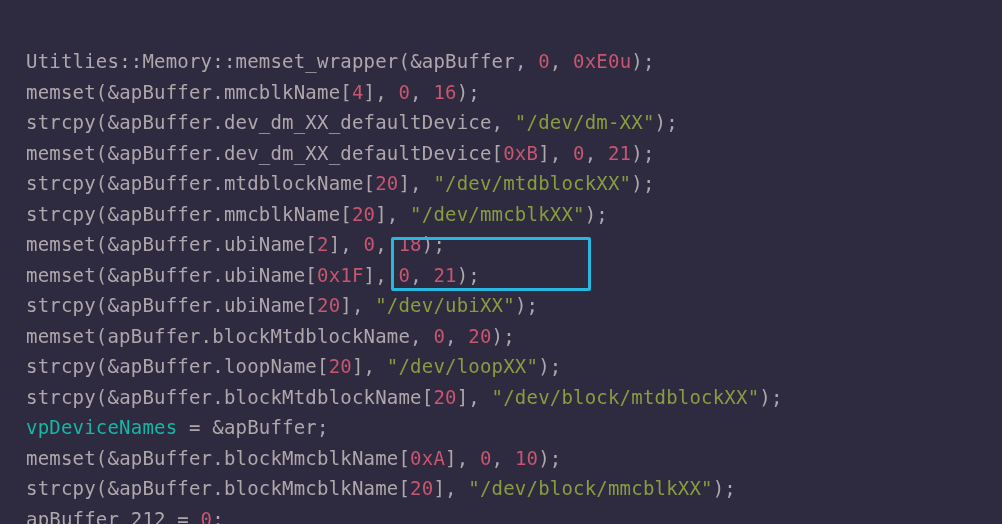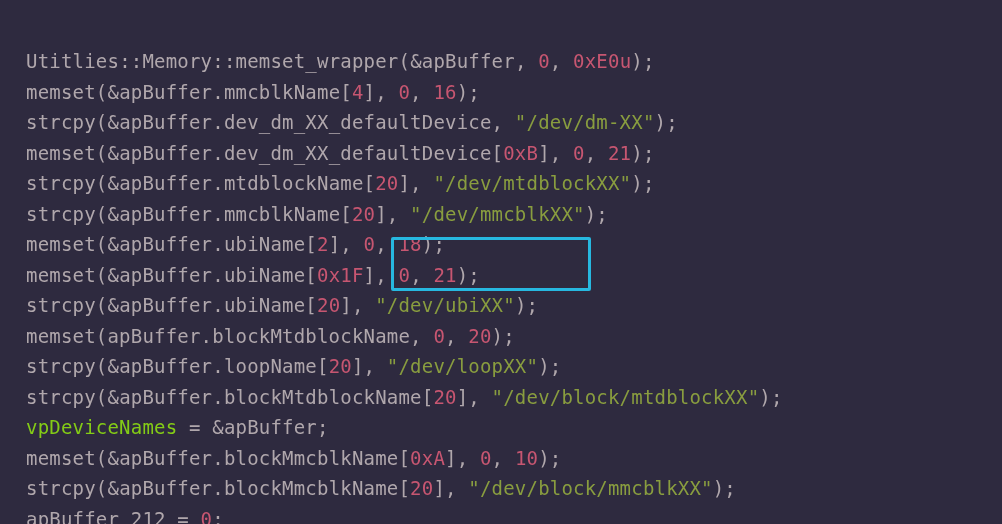--- a/index.html
+++ b/index.html
@@ -22,21 +22,21 @@
     letter-spacing: 0.2px;
     margin-top: 40px;
   }
   .fn    { color: #b0a7ac; }   
   .punc  { color: #b0a7ac; }
   .op    { color: #b0a7ac; }
   .amp   { color: #b0a7ac; }
   .scope { color: #b0a7ac; }
   .num   { color: #c75671; }   
   .str   { color: #899d3f; }   
-  .var   { color: #84cc16; }   
+  .var   { color: #14b8a6; }   
   .highlight-box {
     position: absolute;
     border: 3px solid #27b8e0;
     pointer-events: none;
     border-radius: 2px;
   }
 </style>
 </head>
 <body>
 

